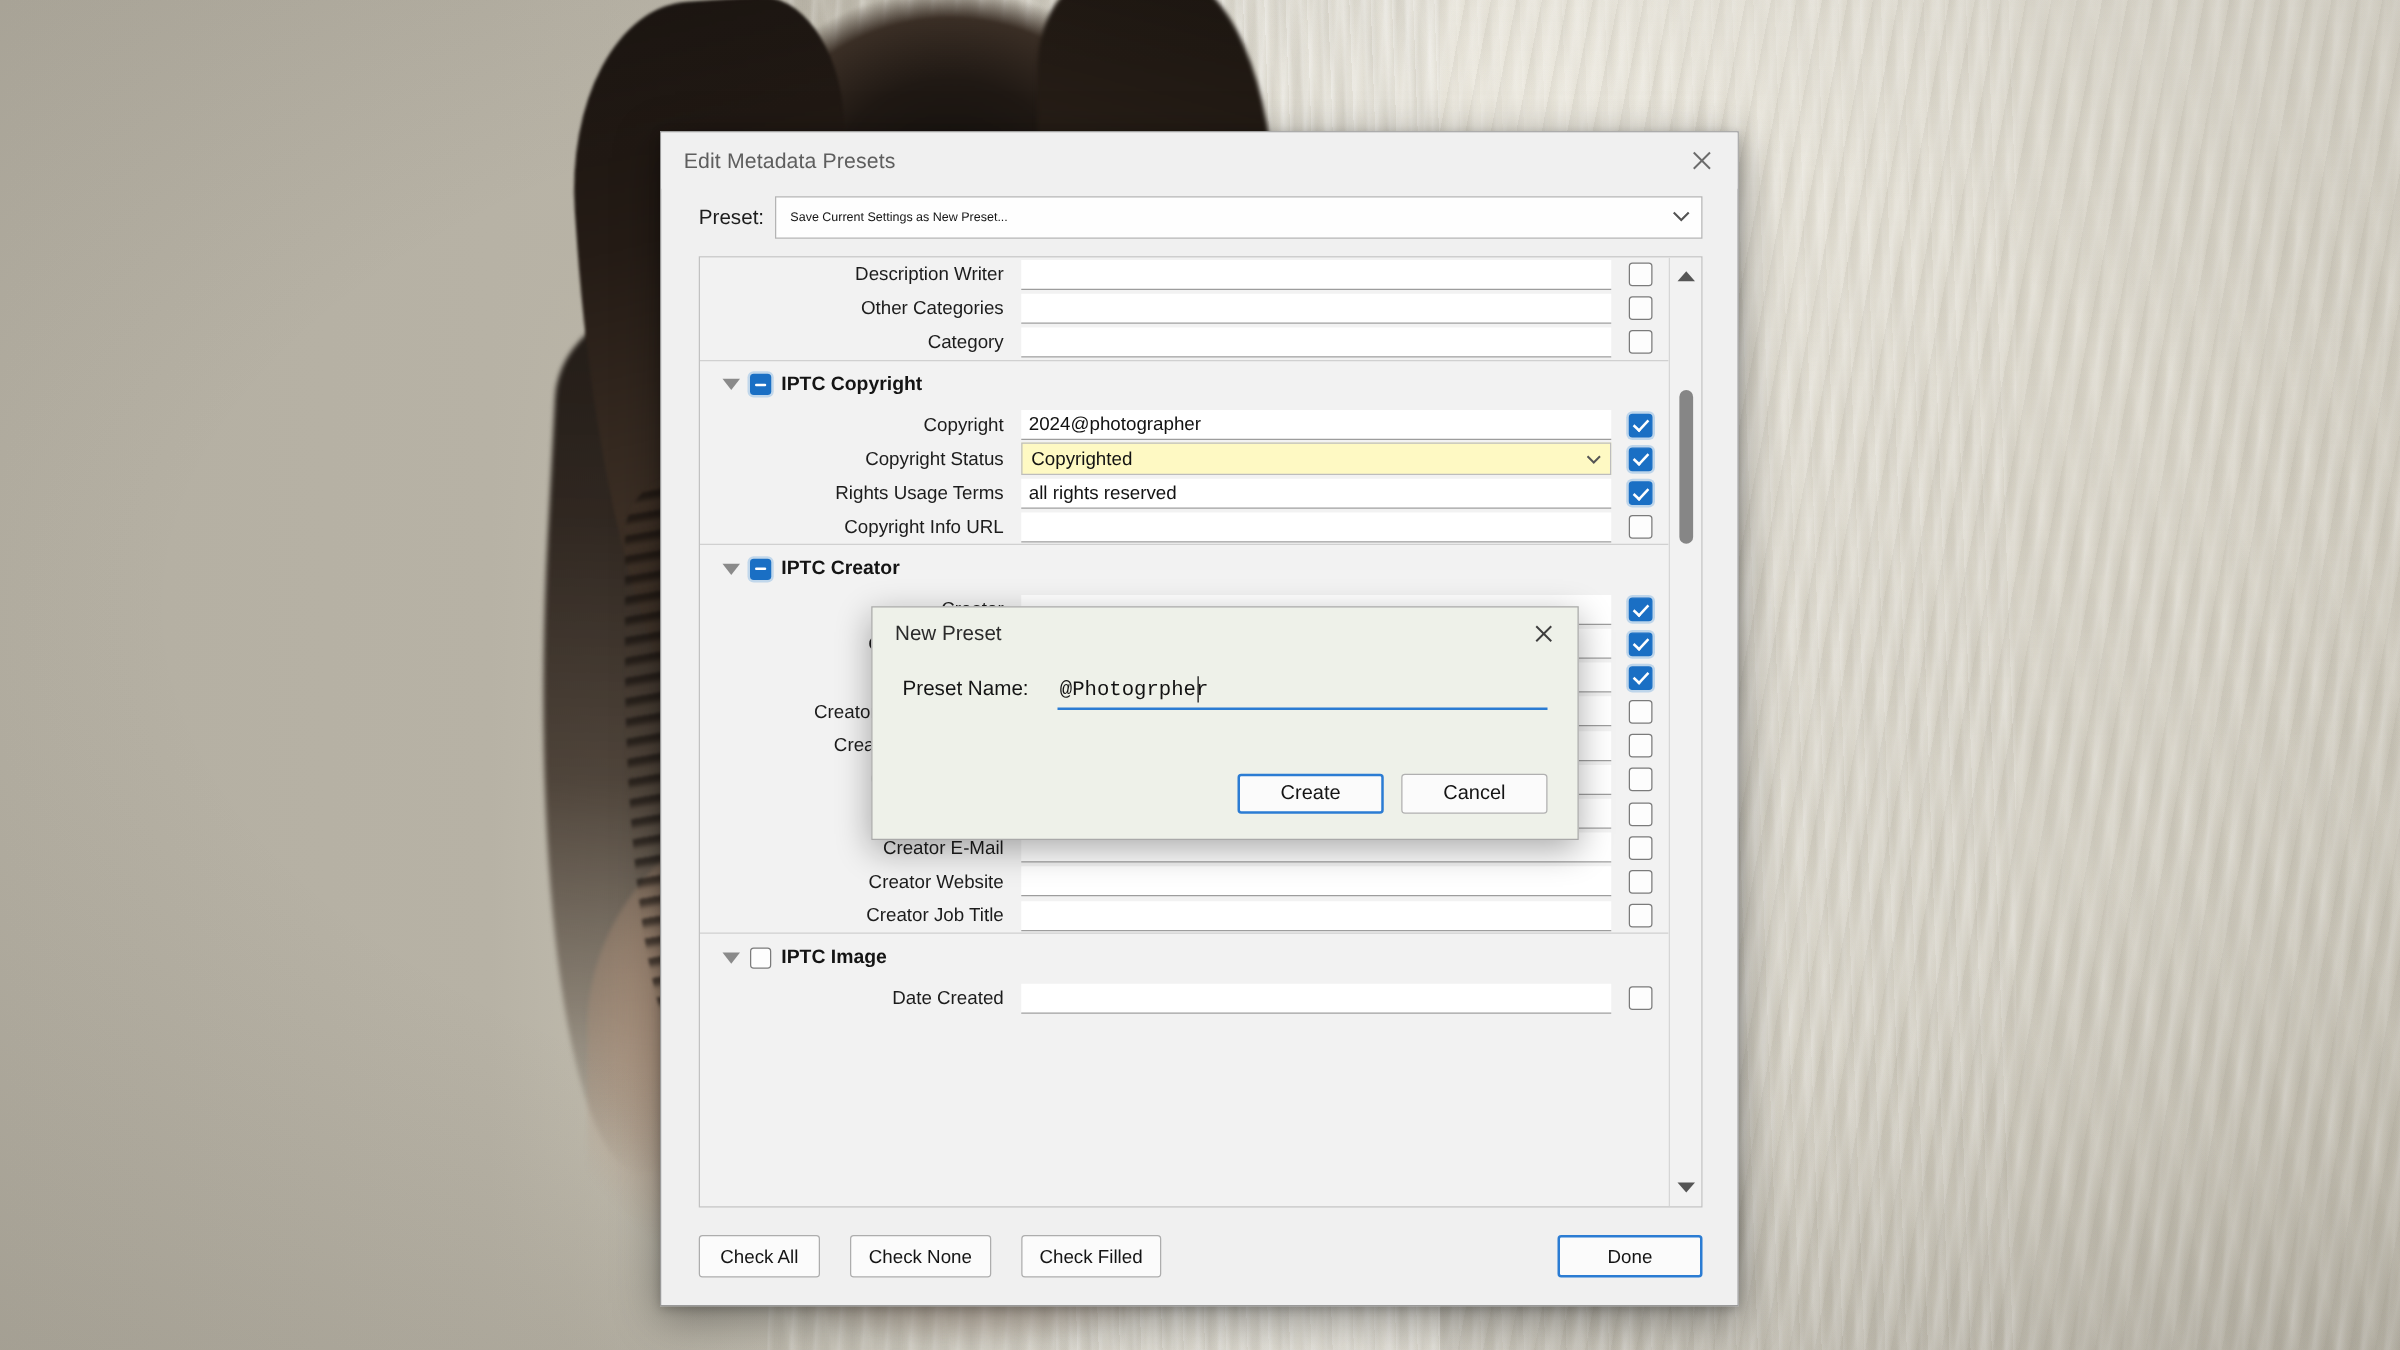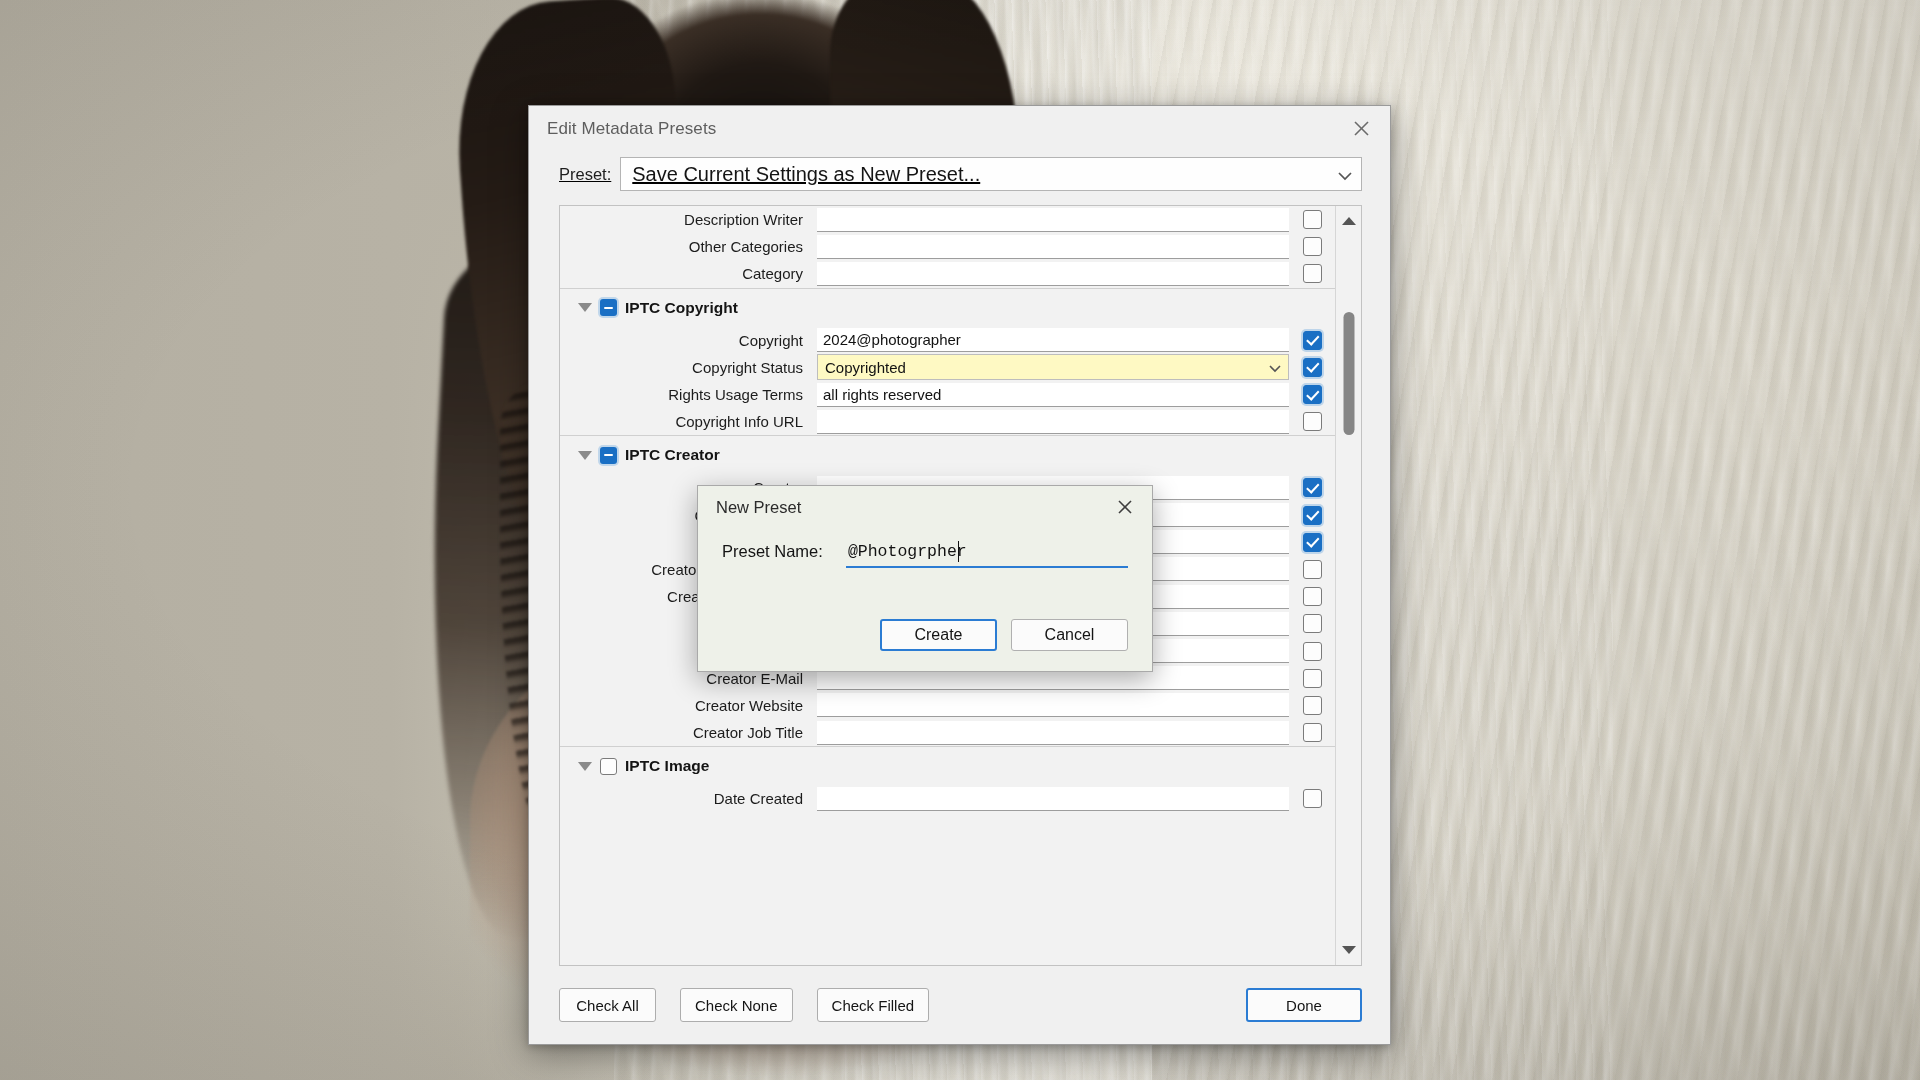--- a/index.html
+++ b/index.html
@@ -177,30 +177,29 @@
     display: flex; align-items: center; justify-content: center;
     cursor: pointer;
   }
   .titlebar-close svg { display: block; }
 
   .preset-row {
     flex: none;
     display: flex; align-items: center;
     padding: 6px 28px 14px 30px;
     gap: 9px;
-    text-decoration: underline;
   }
   .preset-label { font-size: 16.5px; color: #1d1d1d; }
   .preset-select {
     flex: 1; height: 34px;
     background: #fefefe;
     border: 1px solid #b4b4b4;
     display: flex; align-items: center;
     padding: 0 8px 0 11px;
-    font-size: 20px; color: #141414;
+    font-size: 10px; color: #141414;
     cursor: pointer;
     position: relative;
   }
   .preset-select .sel-text { flex: 1; }
   .chev { flex: none; }
 
   
   .fields-outer {
     flex: 1;
     margin: 0 28px 0 30px;
@@ -368,21 +367,21 @@
   .btn.primary {
     border: 2px solid #2b7cd3;
     min-width: 116px;
   }
   .footer-spacer { flex: 1; }
 
   
   #new-preset-dialog {
     position: absolute;
     left: 697px; top: 485px;
-    width: 456px; height: 187px;
+    width: 566px; height: 187px;
     background: #eef1e9;
     border: 1px solid #a9a9a9;
     box-shadow: 0 8px 26px rgba(0,0,0,0.33);
     display: flex; flex-direction: column;
   }
   .np-titlebar {
     height: 42px; flex: none;
     display: flex; align-items: center;
     padding: 0 4px 0 18px;
   }

